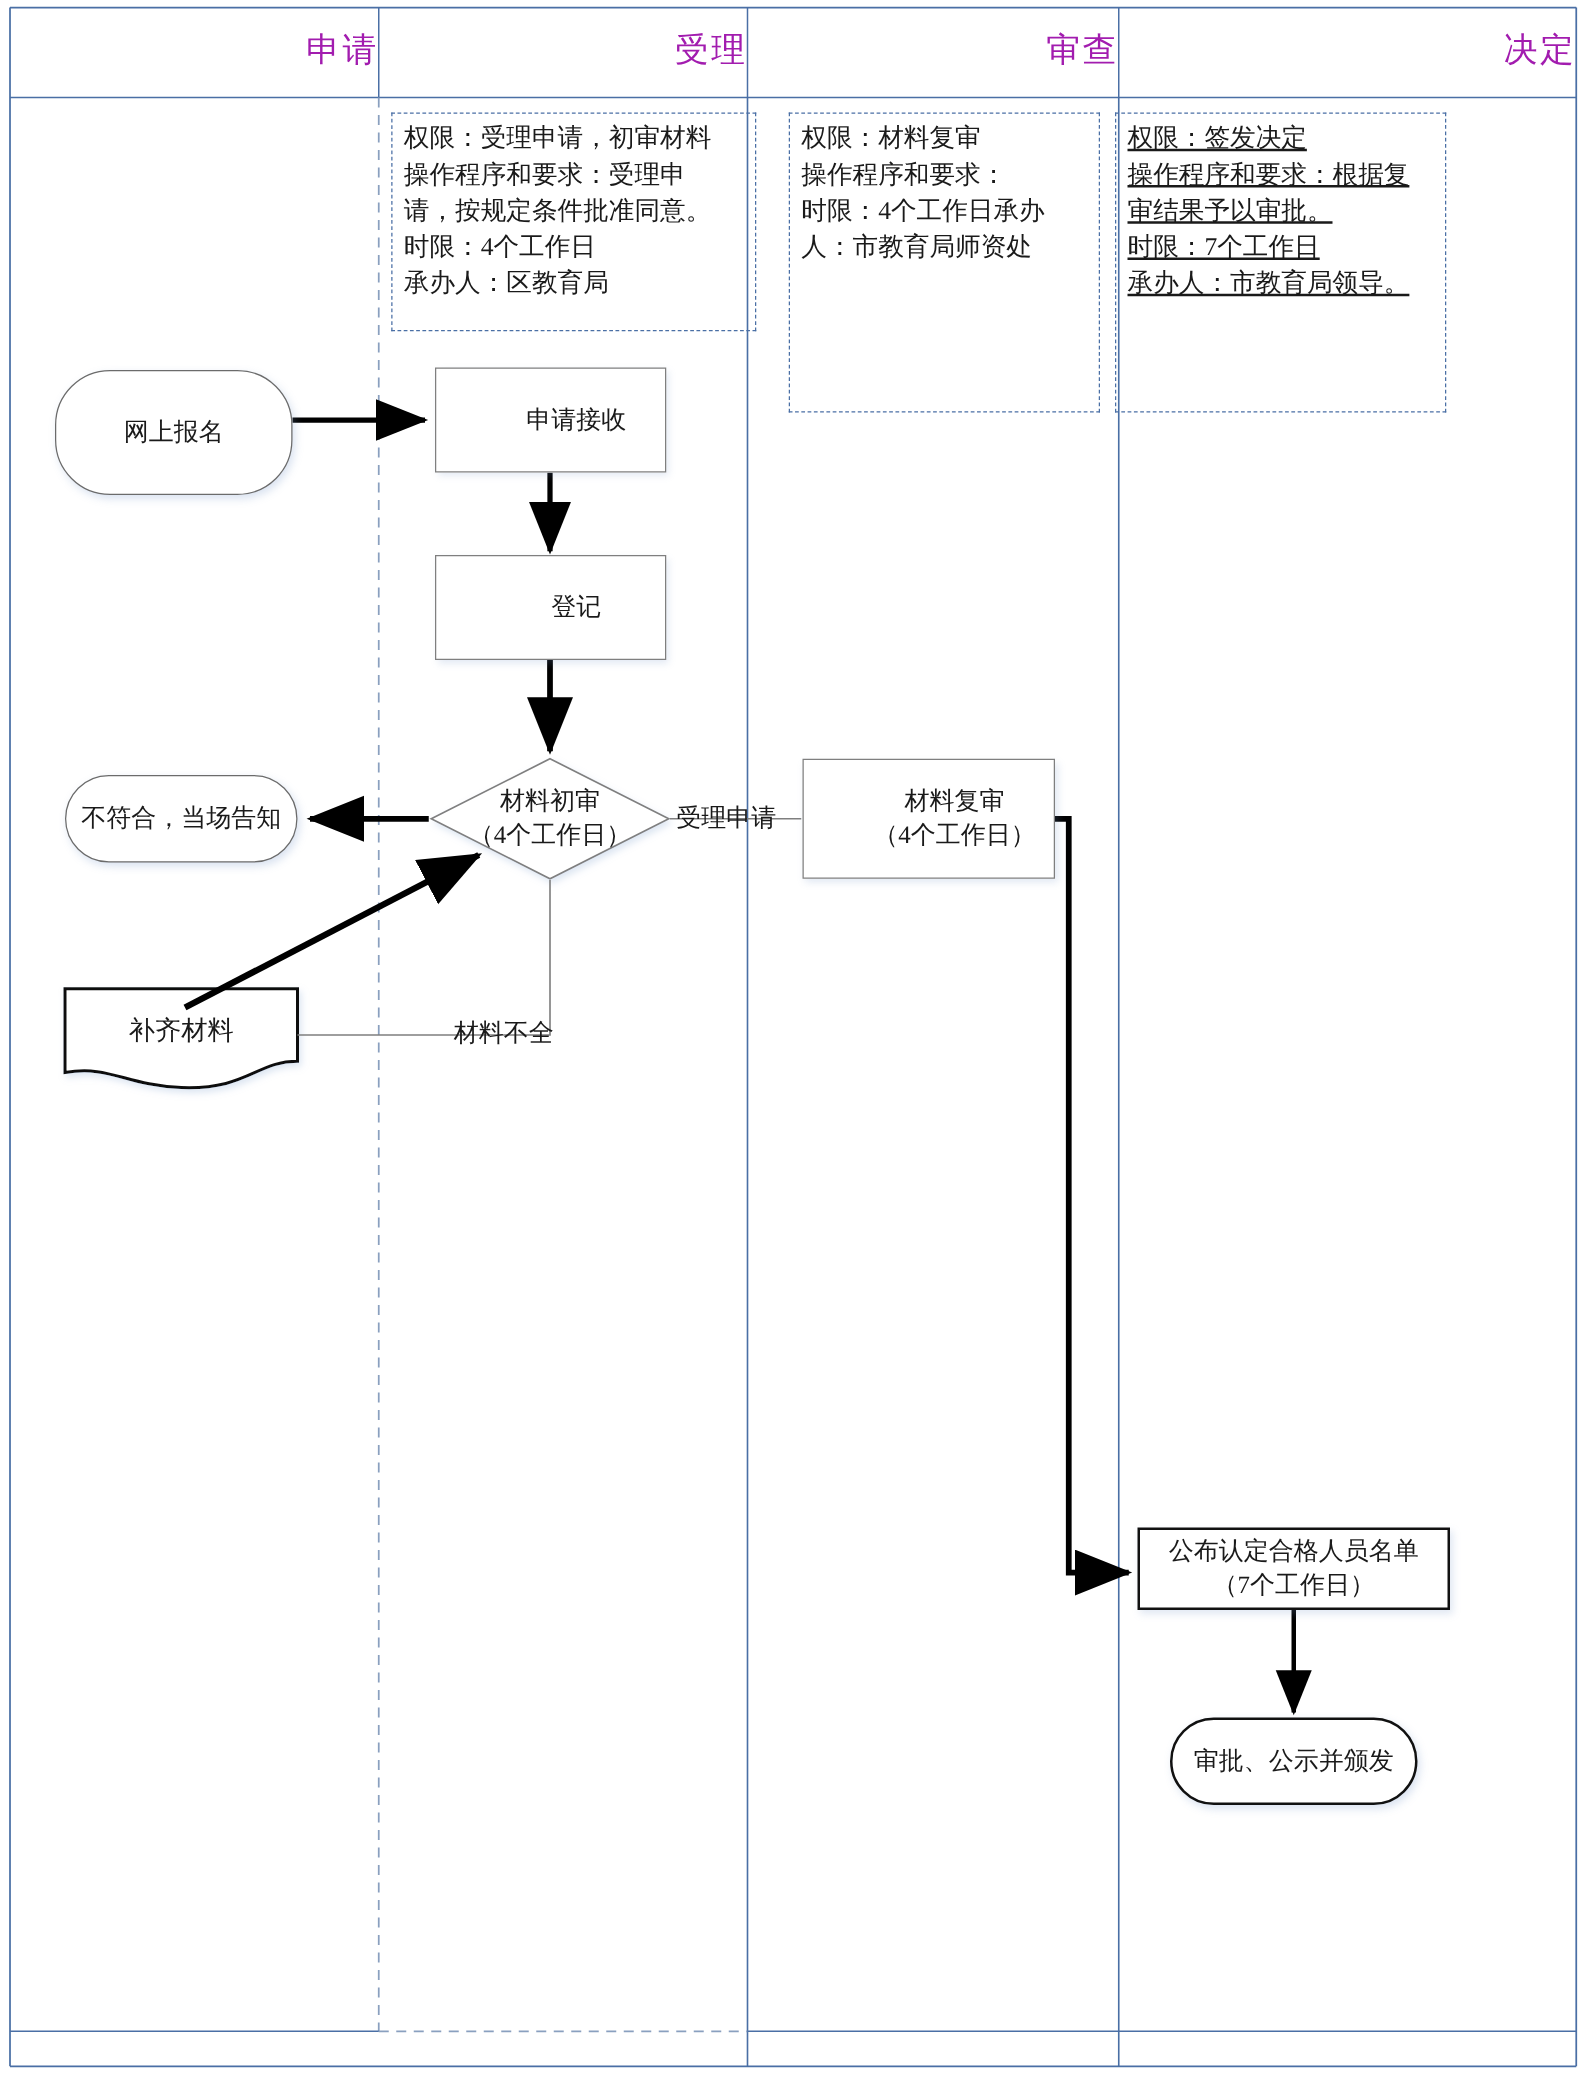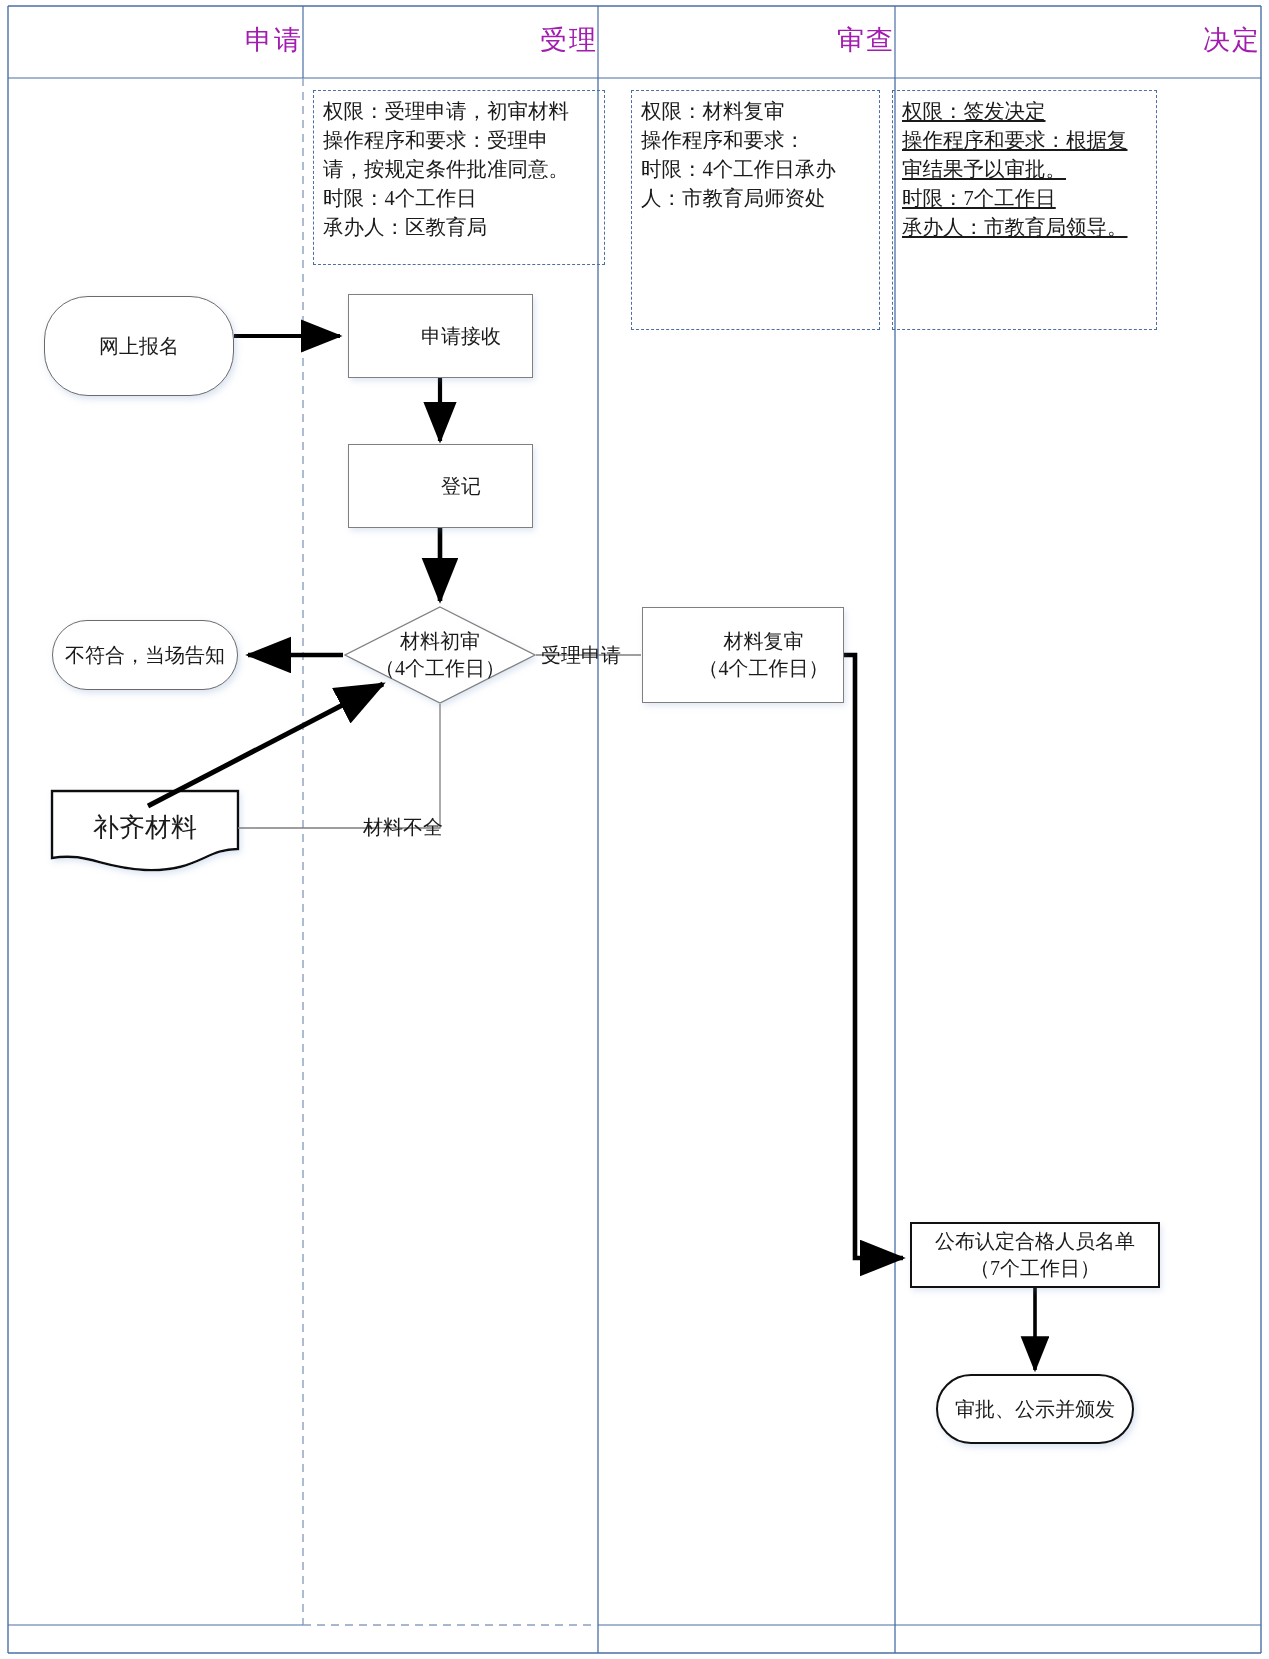--- a/index.html
+++ b/index.html
@@ -94,21 +94,21 @@
     position: absolute;
     font-size: 20px;
     line-height: 24px;
     color: #1a1a1a;
     background: transparent;
     white-space: nowrap;
   }
   
   .doc-label {
     position: absolute;
-    font-size: 26px;
+    font-size: 21px;
     color: #1a1a1a;
     text-align: center;
   }
 </style>
 </head>
 <body>
 
 <div id="canvas">
 
   <svg class="layer" viewBox="0 0 1269 1659" xmlns="http://www.w3.org/2000/svg">

